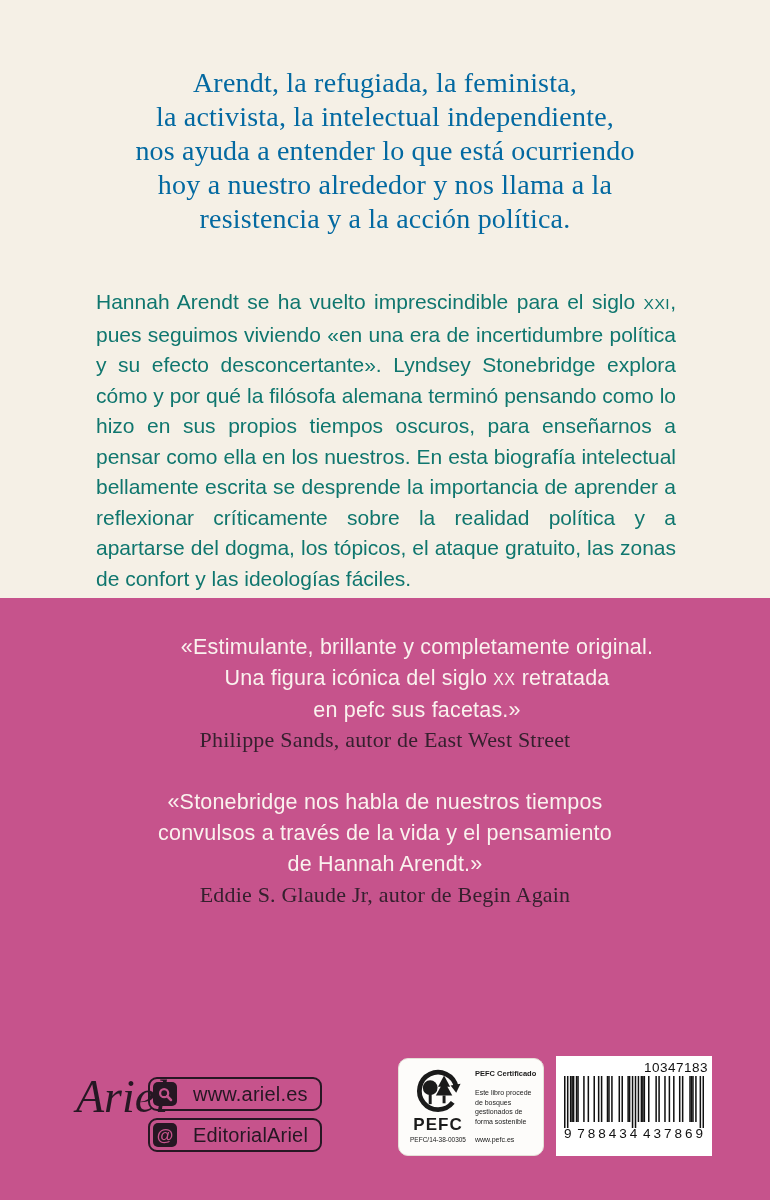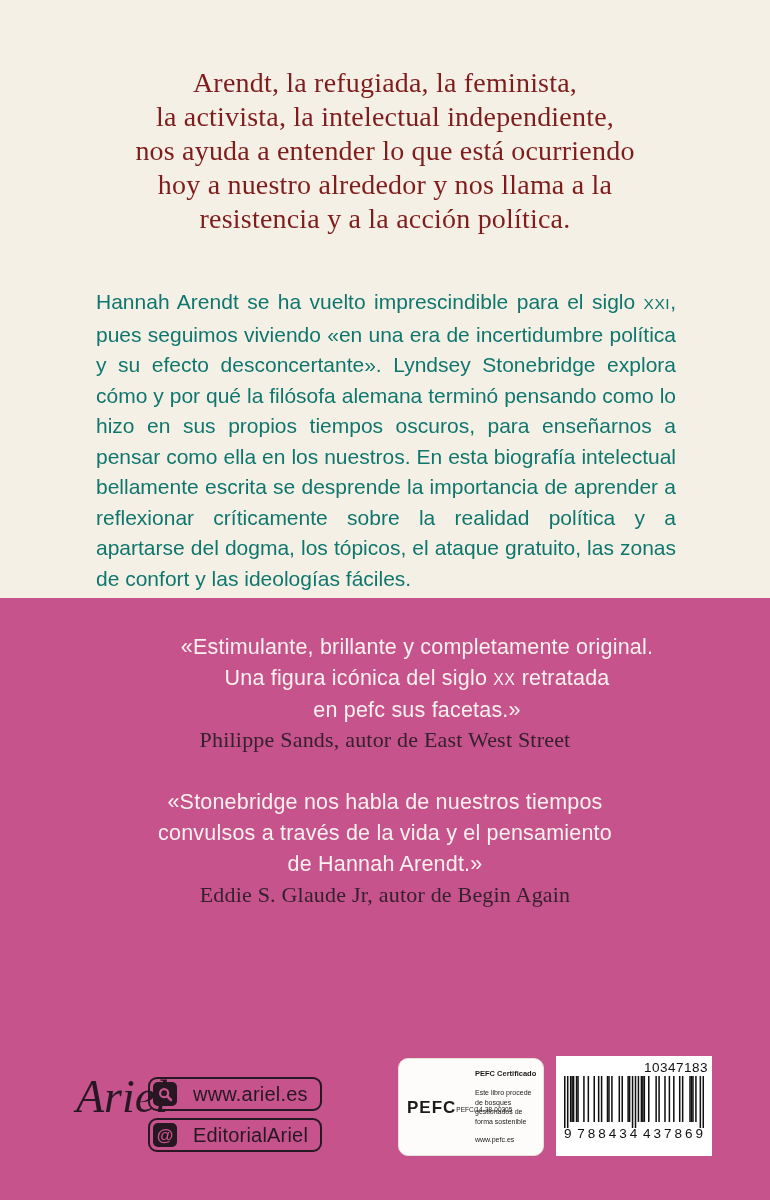--- a/index.html
+++ b/index.html
@@ -11,21 +11,21 @@
     overflow:hidden;
     font-family:"Liberation Sans",sans-serif;
   }
   
   .section-top{position:absolute;left:0;top:0;width:770px;height:598px;background:#f5f0e6;}
   .section-bottom{position:absolute;left:0;top:598px;width:770px;height:602px;background:#c6538c;}
 
   
   .headline{
     position:absolute;left:0;top:66px;width:770px;
-    text-align:center;color:#7f1d1d;
+    text-align:center;color:#0369a1;
     font-family:"Liberation Serif","DejaVu Serif",serif;
     font-size:28px;line-height:34px;font-weight:500;
     letter-spacing:0.2px;
   }
   .headline div{white-space:nowrap;}
 
   
   .body-par{
     position:absolute;left:96px;top:266px;width:580px;
     color:#0f766e;font-size:21px;line-height:30.5px;
@@ -72,21 +72,21 @@
   .badge .label{color:#261723;font-size:20px;letter-spacing:0.2px;white-space:nowrap;}
   .at-glyph{color:#c6538c;font-size:17px;font-weight:700;line-height:1;}
 
   
   .pefc{
     position:absolute;left:398px;top:1058px;width:146px;height:98px;
     background:#fdfcfa;border-radius:10px;border:1px solid #e5e0d8;
     display:flex;box-sizing:border-box;padding:7px 6px 5px 8px;gap:6px;
     color:#1a1a1a;
   }
-  .pefc-left{width:62px;display:flex;flex-direction:row;align-items:center;}
+  .pefc-left{width:62px;display:flex;flex-direction:column;align-items:center;}
   .pefc-word{font-weight:700;font-size:17px;letter-spacing:1px;line-height:17px;margin-top:-2px;}
   .pefc-cert{font-size:6.5px;margin-top:3px;white-space:nowrap;}
   .pefc-right{flex:1;display:flex;flex-direction:column;padding-top:3px;}
   .pefc-title{font-size:7.5px;font-weight:700;}
   .pefc-desc{font-size:7px;line-height:9.5px;margin-top:10px;}
   .pefc-url{font-size:7px;margin-top:10px;}
 
   
   .barcode{
     position:absolute;left:556px;top:1056px;width:156px;height:100px;

